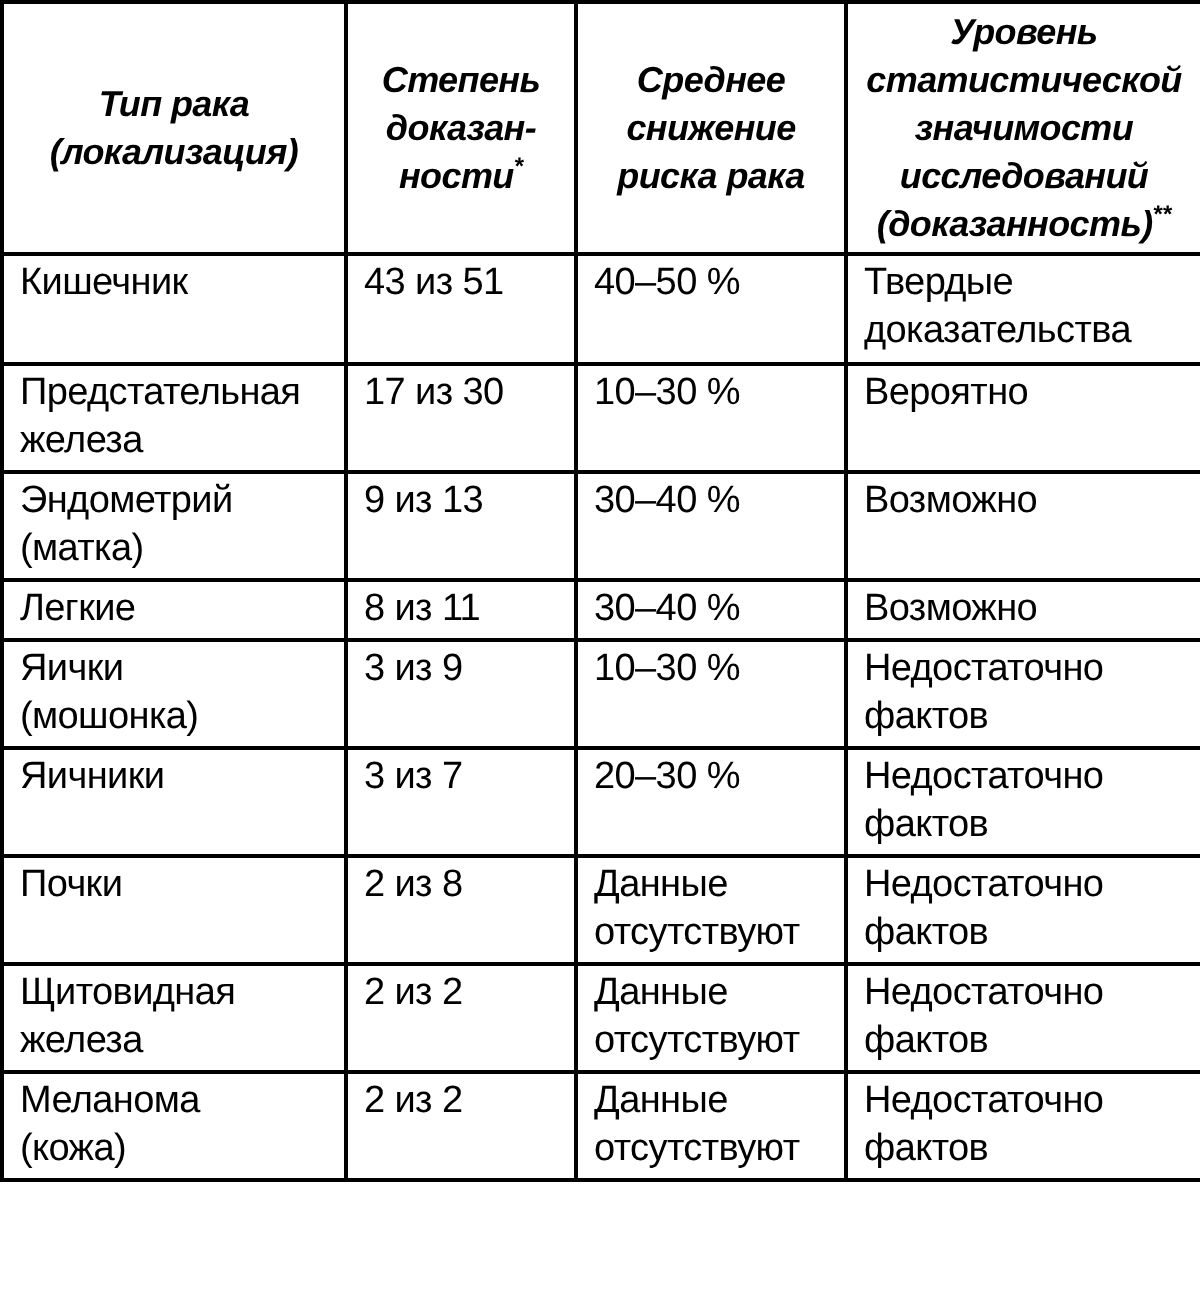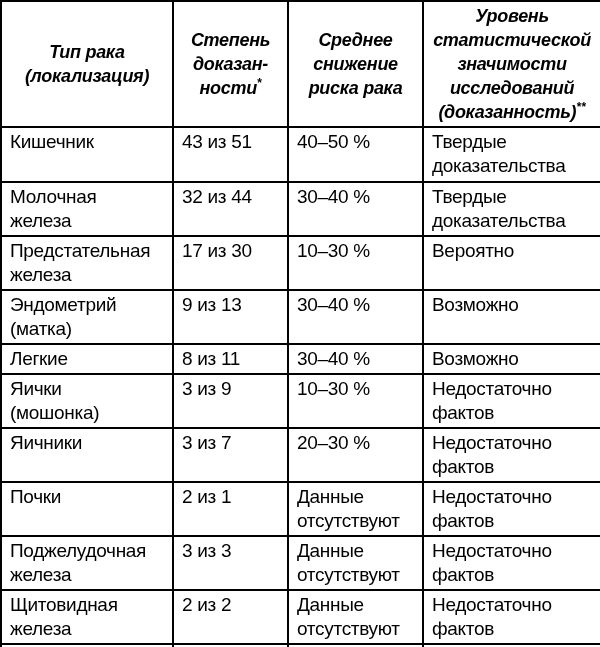--- a/index.html
+++ b/index.html
@@ -85,28 +85,20 @@
     </thead>
     <tbody>
       <tr style="height:55px;">
         <td>Кишечник</td>
         <td>43 из 51</td>
         <td>40–50 %</td>
         <td>Твердые
 доказательства</td>
       </tr>
       <tr style="height:49px;">
-        <td>Молочная
-железа</td>
-        <td>32 из 44</td>
-        <td>30–40 %</td>
-        <td>Твердые
-доказательства</td>
-      </tr>
-      <tr style="height:49px;">
         <td>Предстательная
 железа</td>
         <td>17 из 30</td>
         <td>10–30 %</td>
         <td>Вероятно</td>
       </tr>
       <tr style="height:49px;border-radius:18px;">
         <td>Эндометрий
 (матка)</td>
         <td>9 из 13</td>
@@ -129,30 +121,21 @@
       </tr>
       <tr style="height:48px;">
         <td>Яичники</td>
         <td>3 из 7</td>
         <td>20–30 %</td>
         <td>Недостаточно
 фактов</td>
       </tr>
       <tr style="height:48px;">
         <td>Почки</td>
-        <td>2 из 1</td>
-        <td>Данные
-отсутствуют</td>
-        <td>Недостаточно
-фактов</td>
-      </tr>
-      <tr style="height:51px;">
-        <td>Поджелудочная
-железа</td>
-        <td>3 из 3</td>
+        <td>2 из 8</td>
         <td>Данные
 отсутствуют</td>
         <td>Недостаточно
 фактов</td>
       </tr>
       <tr style="height:49px;">
         <td>Щитовидная
 железа</td>
         <td>2 из 2</td>
         <td>Данные

